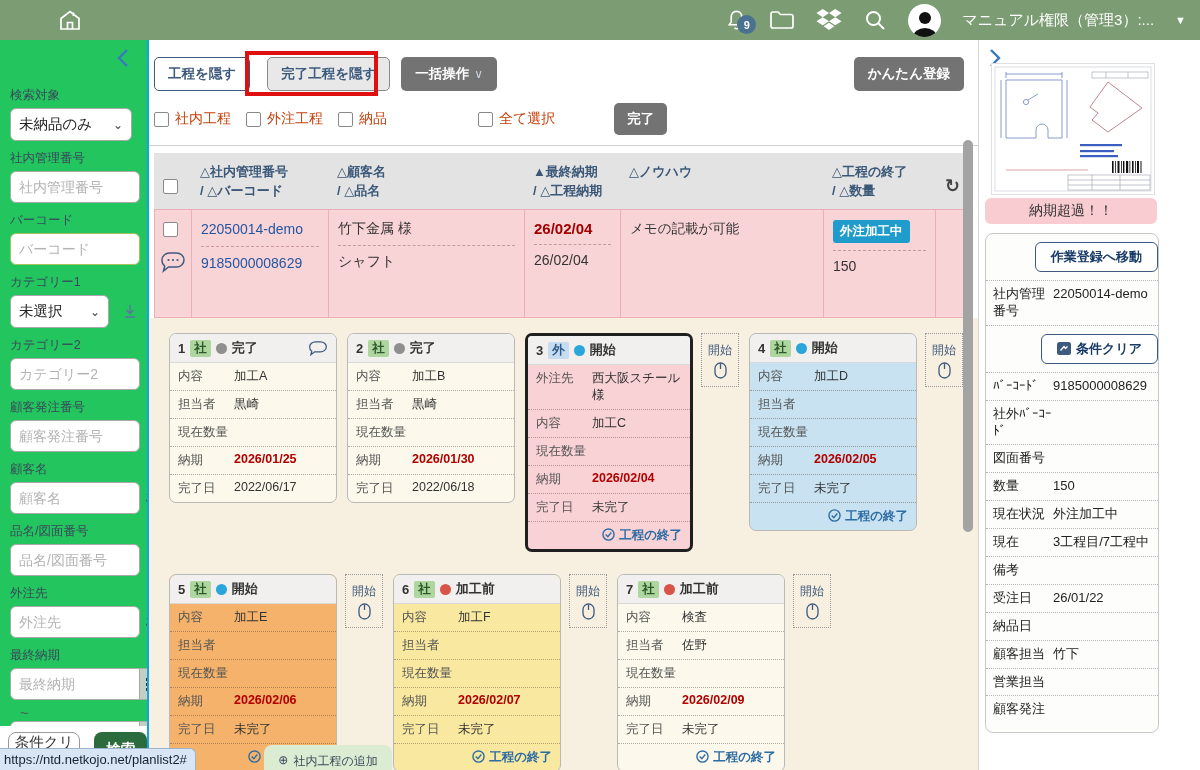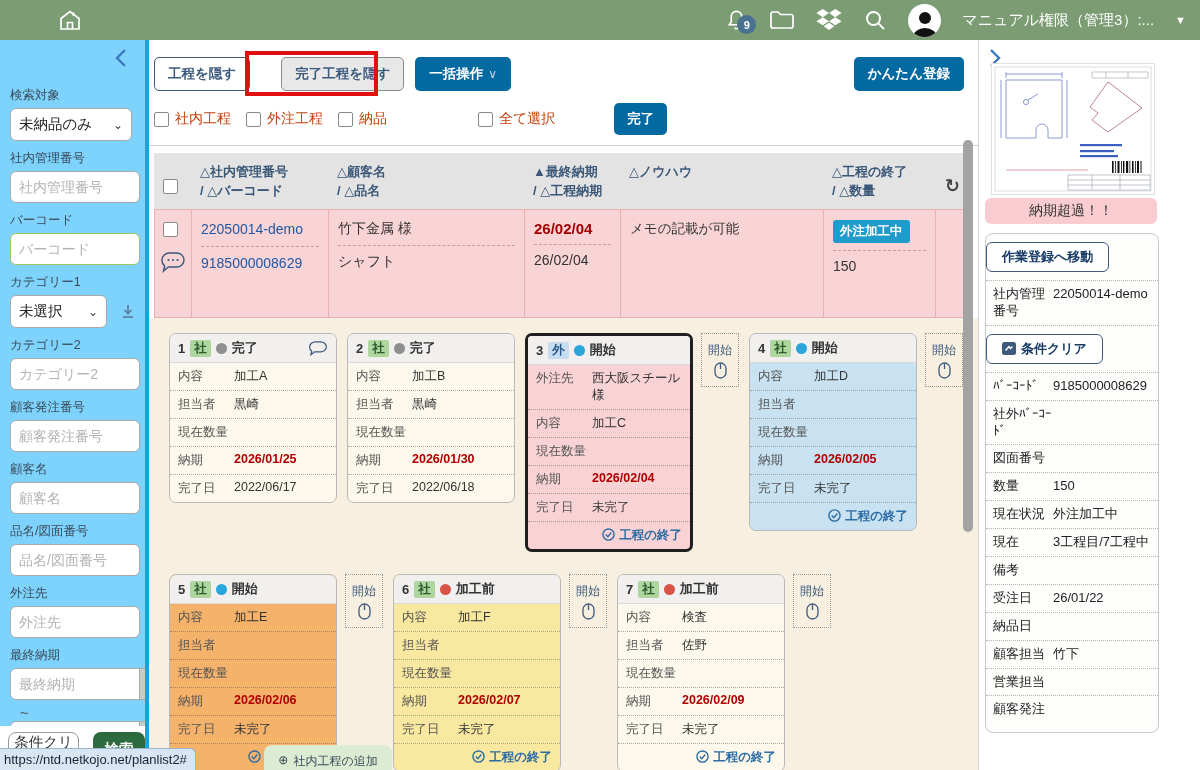--- a/index.html
+++ b/index.html
@@ -20,21 +20,21 @@
     display:flex; align-items:center; justify-content:center; }
   .avatar { width:33px; height:33px; background:#fff; border-radius:50%;
     display:flex; align-items:flex-end; justify-content:center; overflow:hidden; }
   .user-label { font-size:15px; white-space:nowrap; }
   .caret { font-size:11px; }
 
   
   .app { display:flex; height:730px; }
 
   
-  .lsb { width:149px; background:#7dd3fc; border-right:4px solid #0ea5e9; position:relative;
+  .lsb { width:149px; background:#22c55e; border-right:2px solid #0ea5e9; position:relative;
     padding:38px 10px 0 10px; overflow:hidden; }
   .lsb .collapse { position:absolute; top:8px; right:16px; }
   .f-label { font-size:12.5px; color:#3a4a5a; margin:9px 0 4px; }
   .f-input { width:130px; height:32px; border:1px solid #a9a9a9; border-radius:6px;
     padding:4px 8px; font-size:14px; color:#333; background:#fff;
     font-family:"Liberation Sans","DejaVu Sans",sans-serif; }
   .f-input::placeholder { color:#b3b3b3; }
   .f-input.focused { border:1.6px solid #a4c25e; outline:none; }
   .f-row { display:flex; align-items:center; }
   .suffix { font-size:15px; color:#333; margin-left:6px; }
@@ -55,23 +55,23 @@
   .btn-search { width:66px; height:34px; background:#2c6b3d; border:none; border-radius:8px;
     font-size:14.5px; font-weight:bold; color:#fff; margin-left:14px; cursor:pointer; }
 
   
   .main { width:829px; position:relative; background:#fff; overflow:hidden; }
   .toolbar { display:flex; align-items:center; padding:18px 14px 0 5px; height:49px; }
   .btn { border-radius:5px; font-size:13.5px; font-weight:bold; cursor:pointer;
     font-family:"Liberation Sans","DejaVu Sans",sans-serif; }
   .btn-outline { background:#fff; border:1px solid #3d5a7e; color:#3d5a7e; padding:7px 13px; }
   .btn-gray { background:#e8e8e8; border:1px solid #8a8a8a; color:#3d5a7e; padding:7px 13px; }
-  .btn-navy { background:#0369a1; border:none; color:#fff; padding:8px 14px; }
+  .btn-navy { background:#737373; border:none; color:#fff; padding:8px 14px; }
   .btn-navy .chev { color:#c9d4e2; font-weight:normal; margin-left:5px; font-size:12px; }
-  .ml17{margin-left:31px;font-family:Liberation Mono, monospace;} .ml11{margin-left:11px;} .mla{margin-left:auto;}
+  .ml17{margin-left:17px;font-family:Liberation Mono, monospace;} .ml11{margin-left:11px;} .mla{margin-left:auto;}
   .red-annotation { position:absolute; left:96px; top:11px; width:133px; height:45px;
     border:4px solid #e01010; z-index:6; pointer-events:none; }
   .chkrow { display:flex; align-items:center; margin-top:14px; padding:0 14px 10px 5px;
     border-bottom:1px solid #cfcfcf; }
   .chk-item { display:flex; align-items:center; margin-right:15px; font-size:14px; color:#c2410c; }
   .chkbox { width:15px; height:15px; border:1.5px solid #8a8a8a; border-radius:2px;
     background:#fff; margin-right:6px; cursor:pointer; }
   .gap-all { margin-left:76px; }
   .btn-done { margin-left:44px; padding:7px 13px; }
 
@@ -136,21 +136,21 @@
   .bp { position:absolute; top:23px; left:12px; width:164px; height:132px;
     background:#fff; border:1px solid #e0e0e0; cursor:pointer; }
   .alert { position:absolute; top:158px; left:6px; width:172px; height:26px;
     background:#f8ccd1; border-radius:6px; display:flex; align-items:center; justify-content:center;
     font-size:14px; color:#333; }
   .info-box { position:absolute; top:193px; left:6px; width:174px; height:500px;
     border:1px solid #c9c9c9; border-radius:8px; background:#fdfdfb; overflow:hidden; }
   .info-item { padding:5px 7px; display:flex; font-size:13px; color:#222; line-height:1.3; }
   .info-item + .info-item { border-top:1px dotted #b5b5b5; }
   .info-item .lab { width:60px; flex:none; color:#222; }
-  .info-item.btnrow { justify-content:flex-start; padding:8px 0; }
+  .info-item.btnrow { justify-content:flex-end; padding:8px 0; }
   .rp-btn { background:#fff; border:1.6px solid #3d5a7e; border-radius:6px; color:#173a66;
     font-size:13px; font-weight:bold; padding:5px 15px; cursor:pointer;
     display:flex; align-items:center; gap:5px;
     font-family:"Liberation Sans","DejaVu Sans",sans-serif; }
 
   
   .statusbar { position:fixed; left:0; bottom:0; background:#d8e5f5; border:1px solid #9db4cf;
     border-left:none; border-bottom:none; border-top-right-radius:6px; padding:3px 8px 3px 4px;
     font-size:13px; color:#16232f; z-index:20; }
 </style>

